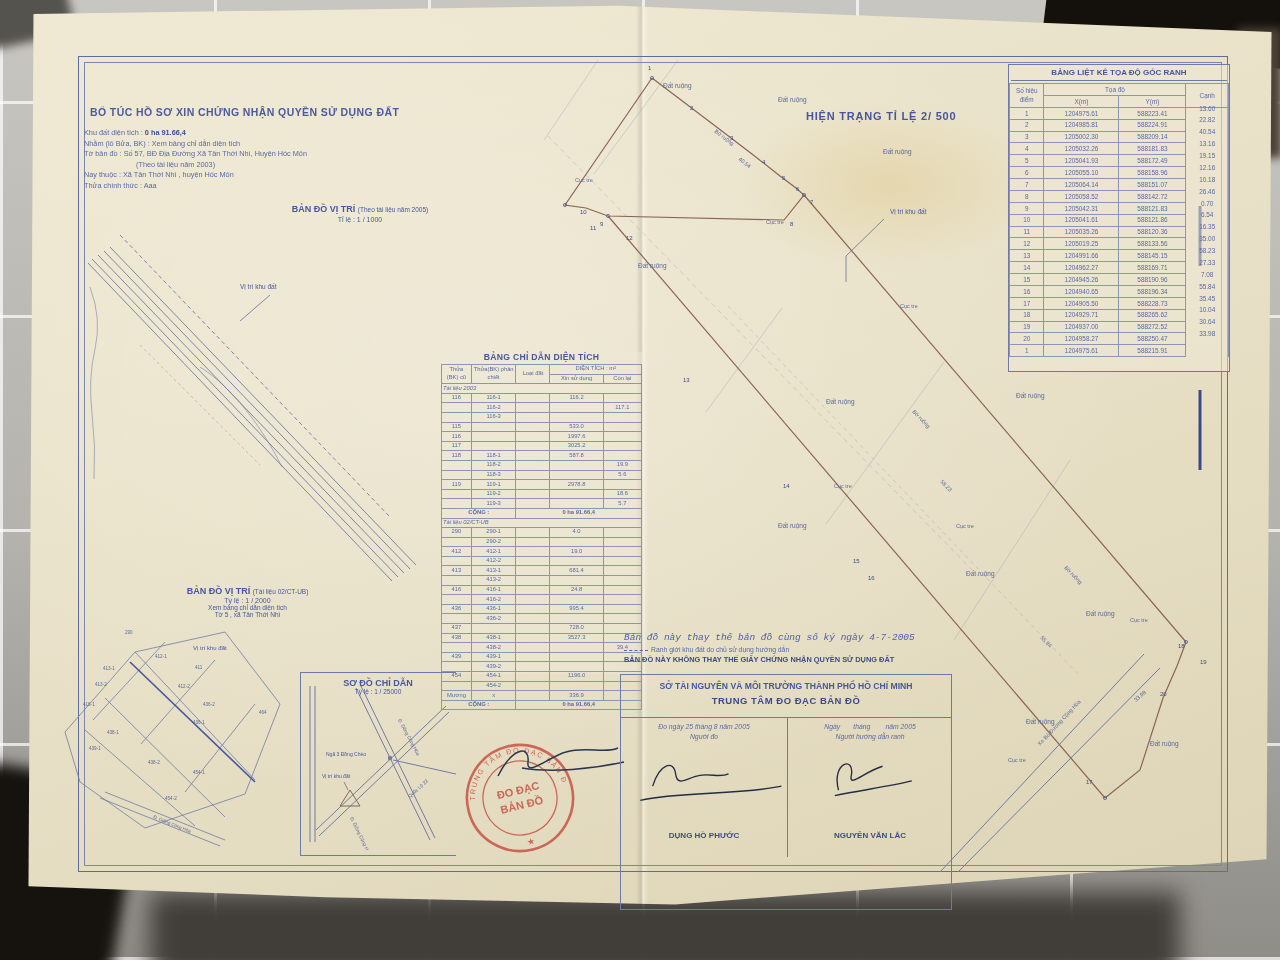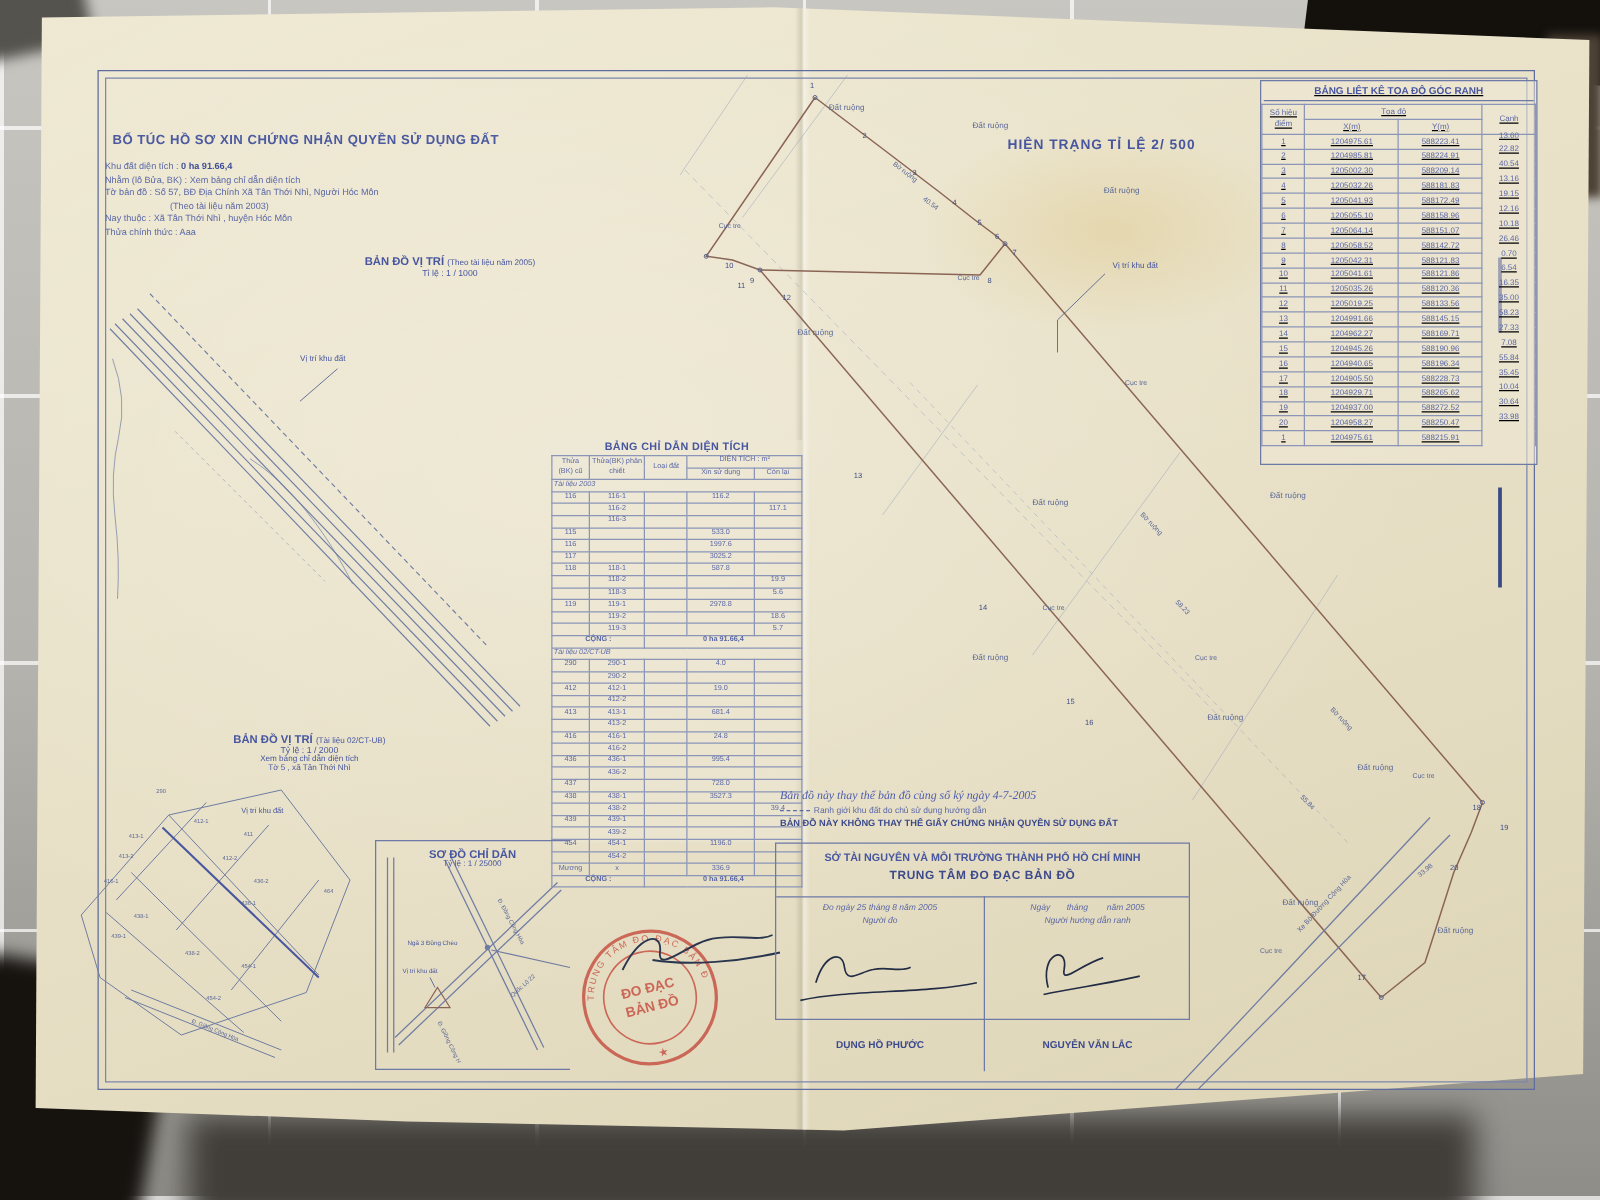--- a/index.html
+++ b/index.html
@@ -25,39 +25,39 @@
     clip-path:polygon(0.6% 1.1%, 47.5% 0.2%, 99.8% 3.1%, 99.4% 94.6%, 52% 99.6%, 24% 98.8%, 0.2% 97.6%);
     box-shadow:0 16px 30px rgba(0,0,0,.55);}
   .crease-v{left:610px;top:0;width:12px;height:904px;background:linear-gradient(90deg,rgba(0,0,0,0),rgba(60,50,30,.14) 42%,rgba(255,255,255,.4) 60%,rgba(0,0,0,0));}
   .frame-outer{left:78px;top:56px;width:1150px;height:816px;border:1.3px solid #5f6c9d;}
   .frame-inner{left:84px;top:62px;width:1138px;height:804px;border:1px solid #7b86ad;}
   .title{left:90px;top:70px;width:530px;text-align:center;font-size:27px;font-weight:bold;color:#47569f;letter-spacing:1.5px;}
   .subtitle{left:90px;top:106px;width:530px;text-align:left;font-size:10.5px;font-weight:bold;color:#4c5aa0;letter-spacing:.4px;}
   .info{font-size:7.3px;line-height:10.5px;color:#5b68a6;}
   .info b{color:#3e4d96;}
   .map-main-title{left:806px;top:110px;width:220px;font-size:11px;font-weight:bold;color:#47569f;letter-spacing:.8px;}
-  .ctable-box{left:1008px;top:64px;width:222px;height:308px;border:1.2px solid #6d7aa6;background:rgba(238,232,214,.55);text-decoration:underline;}
+  .ctable-box{left:1008px;top:64px;width:222px;height:308px;border:1.2px solid #6d7aa6;background:rgba(238,232,214,.55);}
   .ctable-title{margin:3px 2px 2px;text-align:center;font-size:8px;font-weight:bold;color:#47569f;border-bottom:1px solid #6d7aa6;padding-bottom:3px;}
   table{border-collapse:collapse;width:100%;table-layout:fixed;}
   .t-coord{font-size:6.4px;color:#5b68a6;}
   .t-coord th,.t-coord td{border:0.8px solid #8b95b8;padding:0.8px 2px;text-align:center;font-weight:normal;line-height:1.45;}
   .t-coord thead th{font-size:6.4px;}
   .t-coord td:nth-child(4){transform:translateY(-5px);border-top:none;border-bottom:none;}
   .atable-box{left:441px;top:352px;width:201px;height:322px;background:rgba(238,232,214,.5);}
   .atable-title{text-align:center;font-size:8.6px;font-weight:bold;color:#47569f;margin-bottom:2px;letter-spacing:.3px;}
   .t-area{font-size:5.8px;color:#5b68a6;}
   .t-area th,.t-area td{border:0.8px solid #8b95b8;padding:0.4px 1px;text-align:center;font-weight:normal;line-height:1.35;}
   .t-area .sec td{text-align:left;font-style:italic;}
   .t-area .cong td{font-weight:bold;}
   .mini-title{text-align:center;color:#47569f;}
   .fbox{border:1px solid #6d7aa6;}
   .fline-h{background:#6d7aa6;height:1px;}
   .fline-v{background:#6d7aa6;width:1px;}
   .pre{white-space:pre;}
-  .hand{font-family:Liberation Serif, serif;font-style:italic;color:#4d5dae;}
+  .hand{font-family:Liberation Mono, monospace;font-style:italic;color:#4d5dae;}
   .dashlead{display:inline-block;width:24px;border-top:1.2px dashed #5b68a6;vertical-align:middle;margin-right:3px;}
   svg text{font-family:"Liberation Sans",sans-serif;}
 </style>
 </head>
 <body>
 
 <div class="stage">
 
   <div class="abs shadow-tl"></div>
   <div class="abs shadow-tr"></div>
@@ -232,21 +232,21 @@
     <text transform="translate(112,120) rotate(-42)" fill="#5a6898" font-size="4.8">Quốc Lộ 22</text>
     <text transform="translate(52,140) rotate(64)" fill="#5a6898" font-size="4.8">Đ. Giồng Cộng Hòa</text>
     <text transform="translate(8,66) rotate(-90,8,66)" fill="#5a6898" font-size="4.8">Kênh</text>
   </svg>
 
   <div class="abs subtitle">BỔ TÚC HỒ SƠ XIN CHỨNG NHẬN QUYỀN SỬ DỤNG ĐẤT</div>
 
   <div class="abs info" style="left:84px;top:128px;width:300px">
     <div><span>Khu đất diện tích :</span> <b>0 ha 91.66,4</b></div>
     <div>Nhằm (lô Bửa, BK) : Xem bảng chỉ dẫn diện tích</div>
-    <div>Tờ bản đồ : Số 57, BĐ Địa Chính Xã Tân Thới Nhì, Người Hóc Môn</div>
+    <div>Tờ bản đồ : Số 57, BĐ Địa Đường Xã Tân Thới Nhì, Huyện Hóc Môn</div>
     <div style="padding-left:52px">(Theo tài liệu năm 2003)</div>
     <div>Nay thuộc : Xã Tân Thới Nhì , huyện Hóc Môn</div>
     <div>Thửa chính thức :  Aaa</div>
   </div>
 
 
   <div class="abs map-main-title">HIỆN TRẠNG TỈ LỆ 2/ 500</div>
 
   <div class="abs mini-title" style="left:240px;top:204px;width:240px">
     <div style="font-size:9px"><b>BẢN ĐỒ VỊ TRÍ</b>
@@ -701,21 +701,21 @@
       <path d="M30,30 C60,35 100,31 132,24"></path>
     </g>
   </svg>
 
   <div class="abs" style="left:624px;top:632px;width:330px">
     <div class="hand" style="font-size:9.5px">Bản đồ này thay thế bản đồ cùng số ký ngày 4-7-2005</div>
     <div style="font-size:6.8px;color:#5b68a6;margin-top:3px"><span class="dashlead"></span><span>Ranh giới khu đất do chủ sử dụng hướng dẫn</span></div>
     <div style="font-size:7.4px;font-weight:bold;color:#3c4a8c;margin-top:2px">BẢN ĐỒ NÀY KHÔNG THAY THẾ GIẤY CHỨNG NHẬN QUYỀN SỬ DỤNG ĐẤT</div>
   </div>
 
-  <div class="abs fbox" style="left:620px;top:674px;width:332px;height:142px">
+  <div class="abs fbox" style="left:620px;top:674px;width:332px;height:236px">
     <div style="position:absolute;left:0;top:6px;width:100%;text-align:center;font-size:8.6px;font-weight:bold;color:#47569f">SỞ TÀI NGUYÊN VÀ MÔI TRƯỜNG THÀNH PHỐ HỒ CHÍ MINH</div>
     <div style="position:absolute;left:0;top:20px;width:100%;text-align:center;font-size:9.5px;font-weight:bold;color:#3c4a8c;letter-spacing:.5px">TRUNG TÂM ĐO ĐẠC BẢN ĐỒ</div>
     <div class="fline-h" style="position:absolute;left:0;top:42px;width:100%"></div>
     <div class="fline-v" style="position:absolute;left:166px;top:42px;height:140px"></div>
     <div style="position:absolute;left:4px;top:48px;width:158px;text-align:center;font-size:6.8px;font-style:italic;color:#5b68a6">Đo ngày 25  tháng  8  năm 2005</div>
     <div style="position:absolute;left:4px;top:58px;width:158px;text-align:center;font-size:6.8px;font-style:italic;color:#5b68a6">Người đo</div>
     <div class="pre" style="position:absolute;left:170px;top:48px;width:158px;text-align:center;font-size:6.8px;font-style:italic;color:#5b68a6">Ngày       tháng        năm 2005</div>
     <div style="position:absolute;left:170px;top:58px;width:158px;text-align:center;font-size:6.8px;font-style:italic;color:#5b68a6">Người hướng dẫn ranh</div>
     <svg style="position:absolute;left:14px;top:72px;width:150px;height:66px" viewBox="0 0 170 70">
       <g stroke="#222c44" stroke-width="1.5" fill="none">

